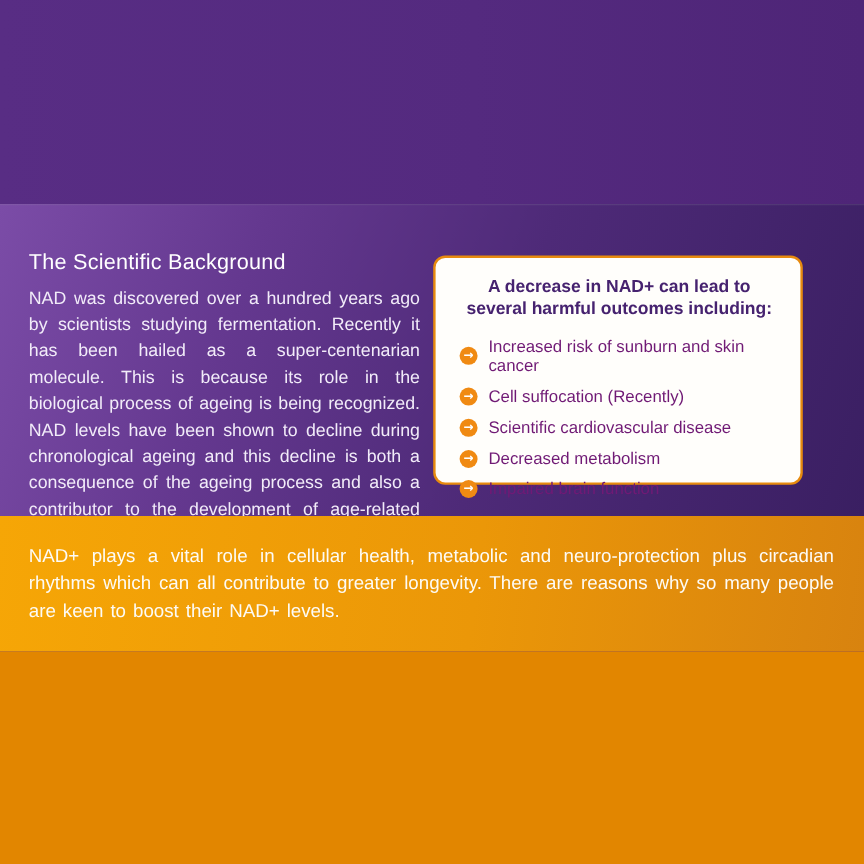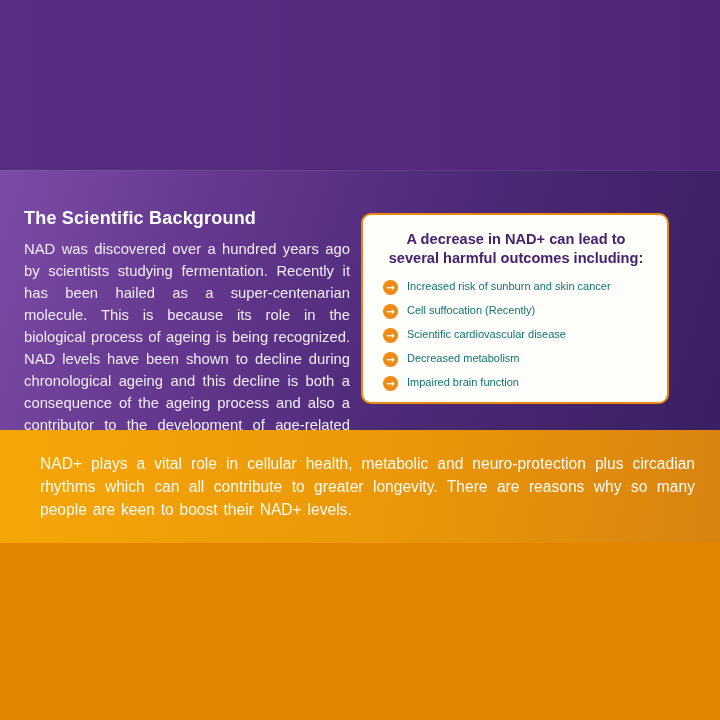--- a/index.html
+++ b/index.html
@@ -20,35 +20,35 @@
     background: linear-gradient(90deg, #582d84 0%, #542a7f 55%, #4e2577 100%);
   }
   .mid-band {
     position: absolute; left: 0; top: 170px; width: 720px; height: 260px;
     background: linear-gradient(108deg, #7b4ca7 0%, #64388f 28%, #4e2a78 58%, #3a1f62 100%);
     border-top: 1px solid rgba(255,255,255,0.10);
   }
   .orange-band {
     position: absolute; left: 0; top: 430px; width: 720px; height: 113px;
     background: linear-gradient(97deg, #f6a606 0%, #eb9708 55%, #d8830f 100%);
-    display: flex; align-items: center; padding-left: 16px;
+    display: flex; align-items: center;
   }
   .bottom-band {
     position: absolute; left: 0; top: 543px; width: 720px; height: 177px;
     background: #e28600;
   }
 
   
   .sci-col {
     position: absolute; left: 24px; top: 208px; width: 326px;
   }
   .sci-heading {
     color: #ffffff;
     font-size: 18px;
-    font-weight: 700;
+    font-weight: 400;
     letter-spacing: 0.2px;
     margin-bottom: 9px;
   }
   .sci-body {
     color: #f2ecf9;
     font-size: 14.8px;
     line-height: 22px;
     text-align: justify;
     word-spacing: 1px;
   }
@@ -82,24 +82,23 @@
     background: #f08a12;
     color: #ffffff;
     font-family: "DejaVu Sans", sans-serif;
     font-size: 10px;
     font-weight: 700;
     line-height: 15px;
     text-align: center;
     margin-right: 9px;
   }
   .outcome-text {
-    color: #0f766e;
-    font-size: 11px;
+    color: #701a75;
+    font-size: 14px;
     line-height: 1.2;
-    text-align: center;
   }
 
   
   .role-body {
     color: #fdfbf6;
     font-size: 15.6px;
     line-height: 23px;
     text-align: justify;
     word-spacing: 1.5px;
     padding: 0 25px 0 24px;

